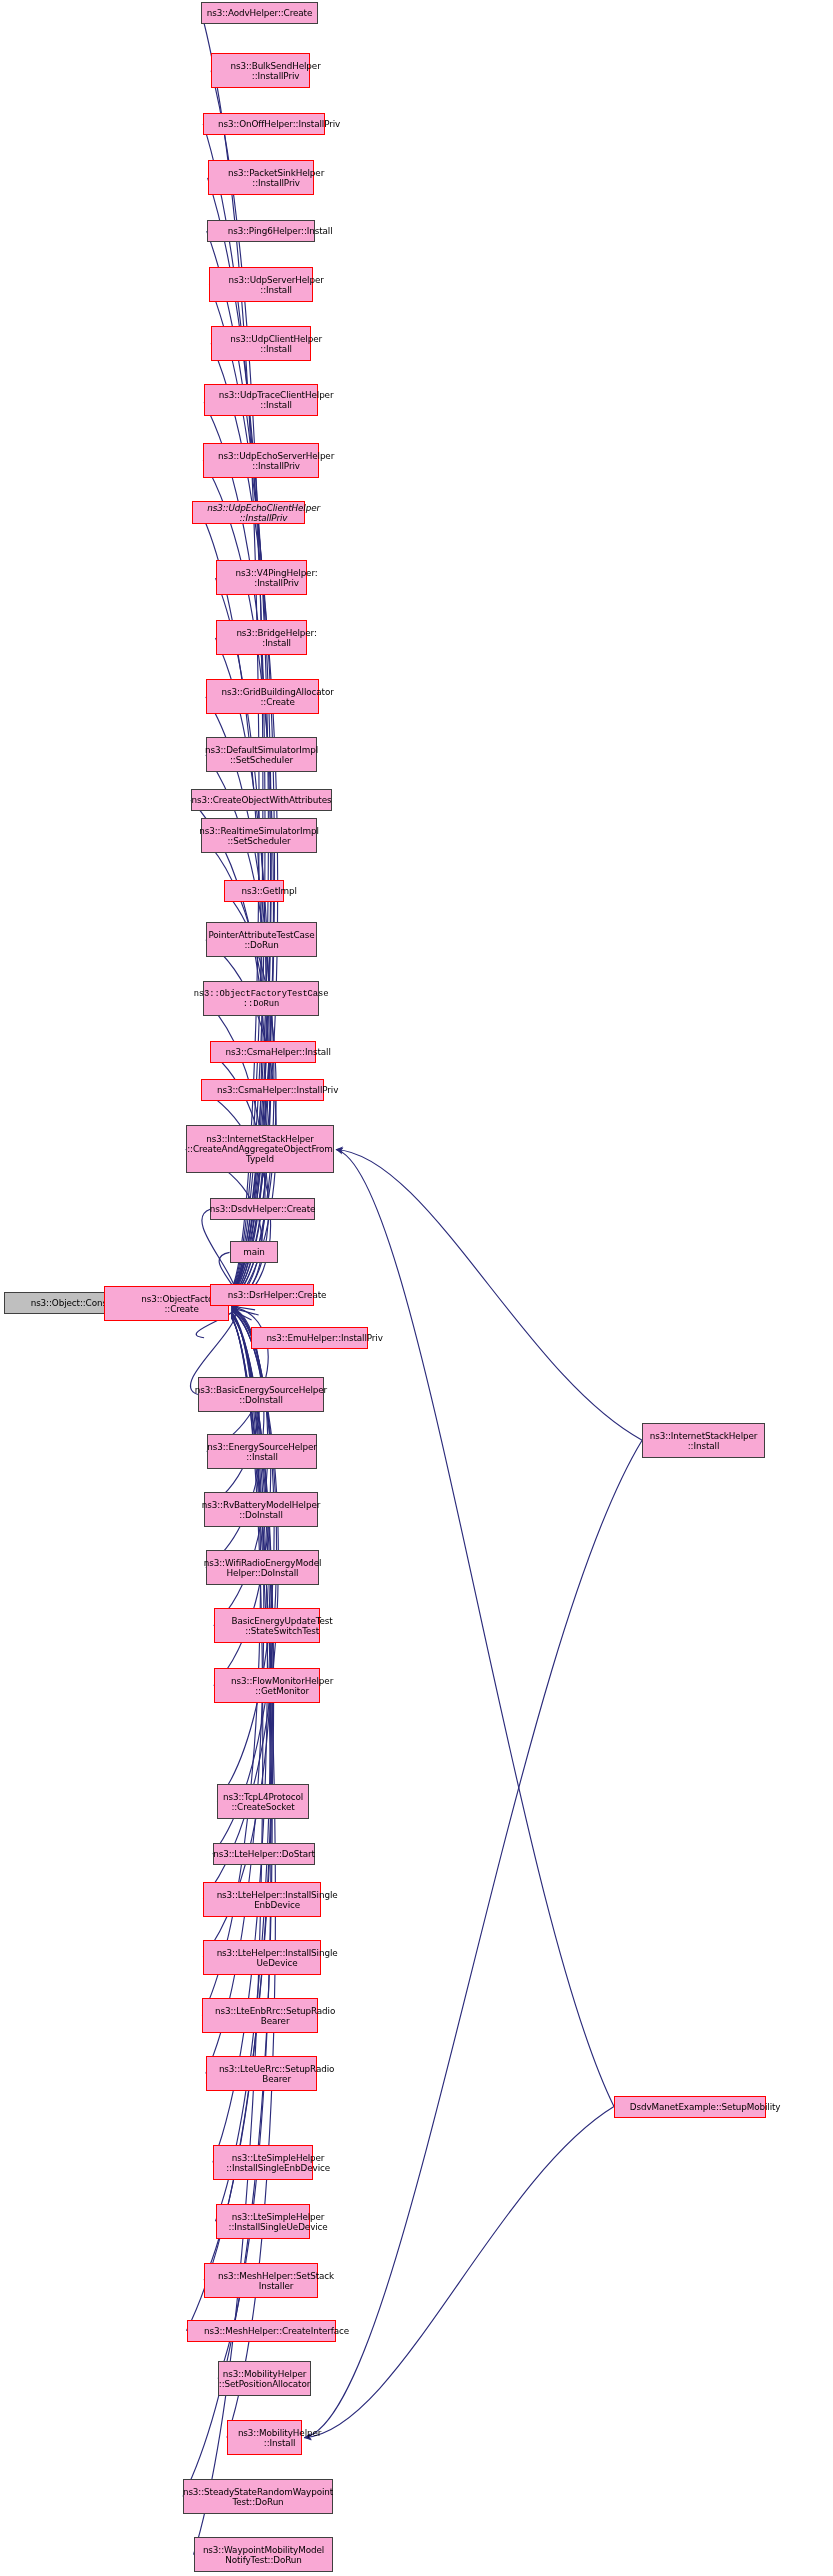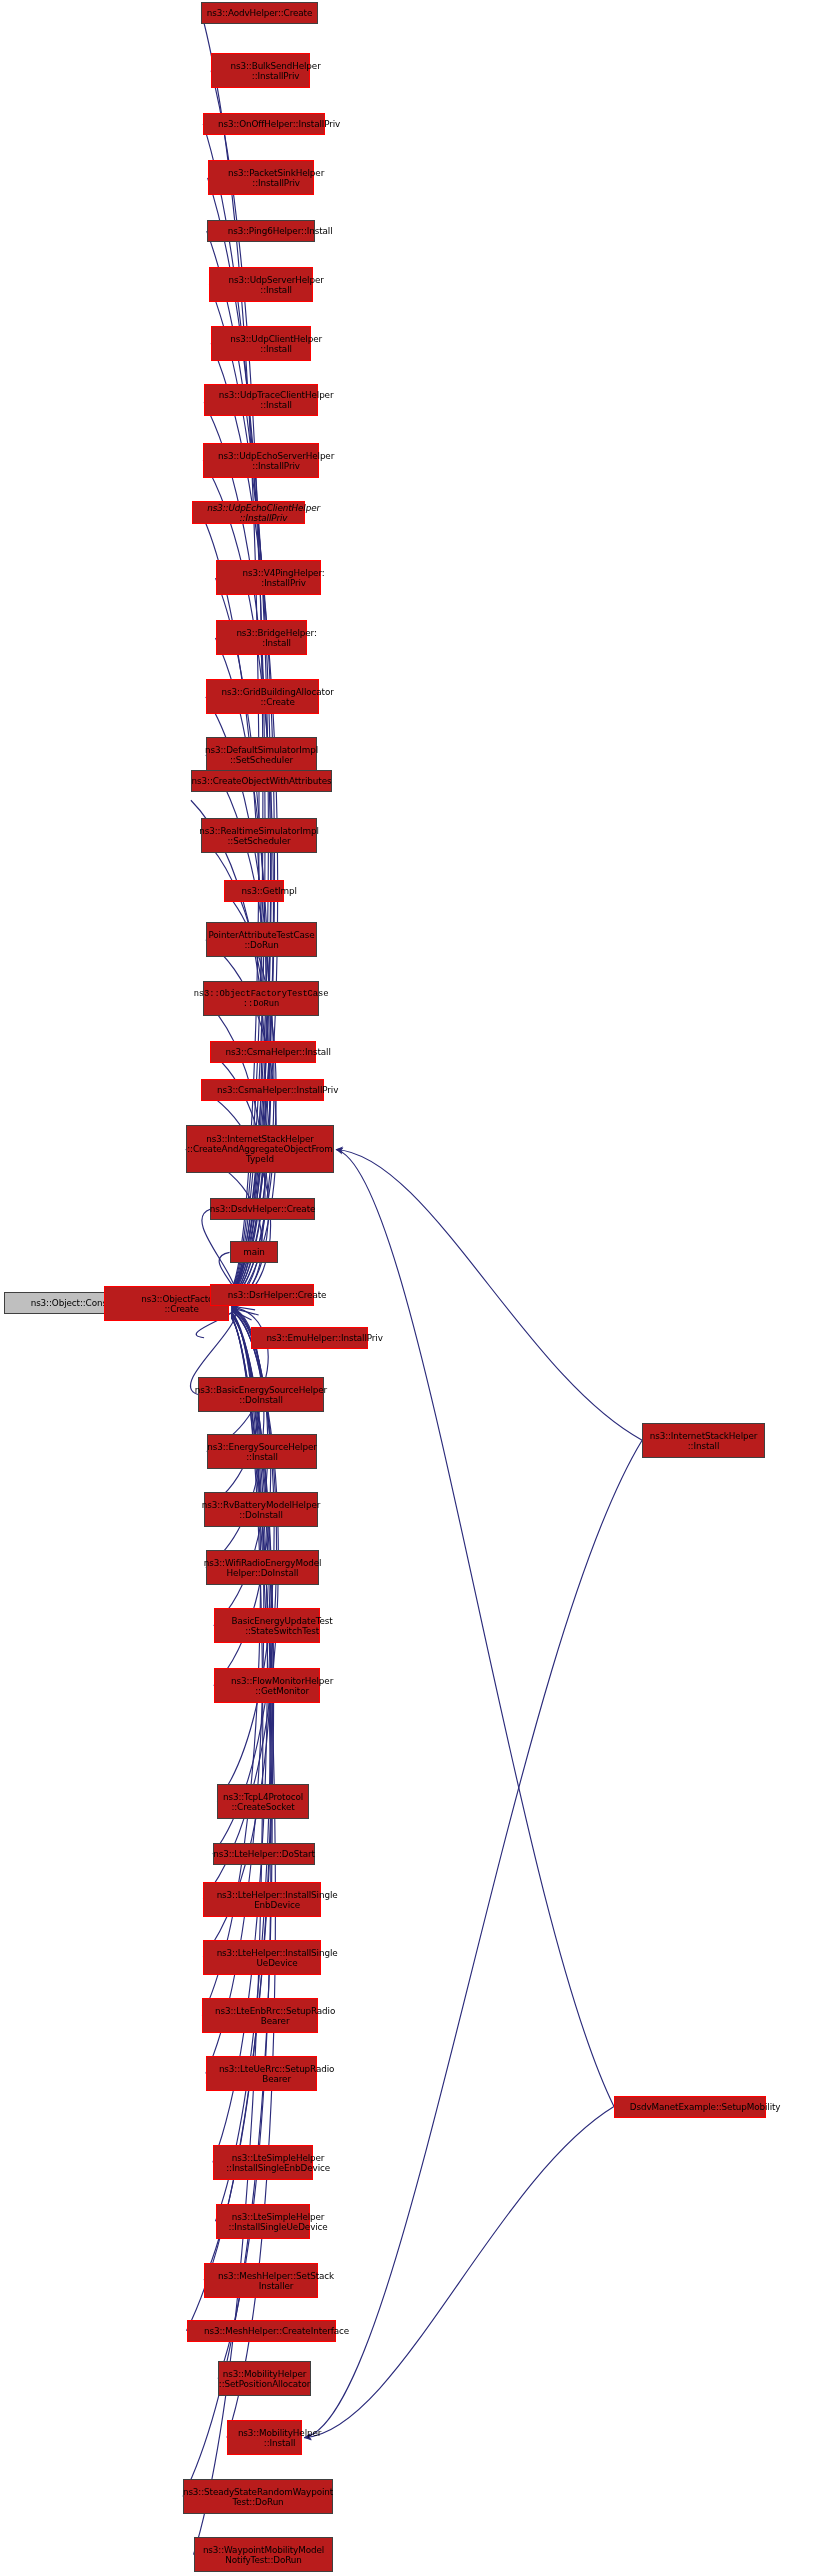--- a/index.html
+++ b/index.html
@@ -9,21 +9,21 @@
   .node{
     position:absolute;
     box-sizing:border-box;
     display:flex;
     align-items:center;
     justify-content:center;
     text-align:center;
     font-size:8.8px;
     line-height:10px;
     color:#000;
-    background:#b91c1c;
+    background:#f9a8d4;
     border:0.9px solid #404040;
     letter-spacing:-0.1px;
     white-space:pre-line;
     padding:0 1.8px;
   }
   .node.red{border:0.9px solid #ff0000;padding-left:32px;}
   .node.gray{background:#bfbfbf;border:0.9px solid #404040;}
 </style>
 </head>
 <body>
@@ -111,29 +111,29 @@
     <div class="node red" style="left: 209px; top: 267px; width: 104px; height: 35px;">ns3::UdpServerHelper
 ::Install</div>
     <div class="node red" style="left: 211px; top: 326px; width: 100px; height: 35px;">ns3::UdpClientHelper
 ::Install</div>
     <div class="node red" style="left: 204px; top: 384px; width: 114px; height: 32px;">ns3::UdpTraceClientHelper
 ::Install</div>
     <div class="node red" style="left: 203px; top: 443px; width: 116px; height: 35px;">ns3::UdpEchoServerHelper
 ::InstallPriv</div>
     <div class="node red" style="left: 192px; top: 501px; width: 113px; height: 23px; font-style: italic;">ns3::UdpEchoClientHelper
 ::InstallPriv</div>
-    <div class="node red" style="left: 216px; top: 560px; width: 105px; height: 35px;">ns3::V4PingHelper:
+    <div class="node red" style="left: 216px; top: 560px; width: 91px; height: 35px;">ns3::V4PingHelper:
 :InstallPriv</div>
     <div class="node red" style="left: 216px; top: 620px; width: 91px; height: 35px;">ns3::BridgeHelper:
 :Install</div>
     <div class="node red" style="left: 206px; top: 679px; width: 113px; height: 35px;">ns3::GridBuildingAllocator
 ::Create</div>
     <div class="node" style="left: 206px; top: 737px; width: 111px; height: 35px;">ns3::DefaultSimulatorImpl
 ::SetScheduler</div>
-    <div class="node" style="left: 191px; top: 770px; width: 141px; height: 22px;">ns3::CreateObjectWithAttributes</div>
+    <div class="node" style="left: 191px; top: 789px; width: 141px; height: 22px;">ns3::CreateObjectWithAttributes</div>
     <div class="node" style="left: 201px; top: 818px; width: 116px; height: 35px;">ns3::RealtimeSimulatorImpl
 ::SetScheduler</div>
     <div class="node red" style="left: 224px; top: 880px; width: 60px; height: 22px;">ns3::GetImpl</div>
     <div class="node" style="left: 206px; top: 922px; width: 111px; height: 35px;">PointerAttributeTestCase
 ::DoRun</div>
     <div class="node" style="left: 203px; top: 981px; width: 116px; height: 35px; font-family: Liberation Mono, monospace;">ns3::ObjectFactoryTestCase
 ::DoRun</div>
     <div class="node red" style="left: 210px; top: 1041px; width: 106px; height: 22px;">ns3::CsmaHelper::Install</div>
     <div class="node red" style="left: 201px; top: 1079px; width: 123px; height: 22px;">ns3::CsmaHelper::InstallPriv</div>
     <div class="node" style="left: 186px; top: 1125px; width: 148px; height: 48px;">ns3::InternetStackHelper

